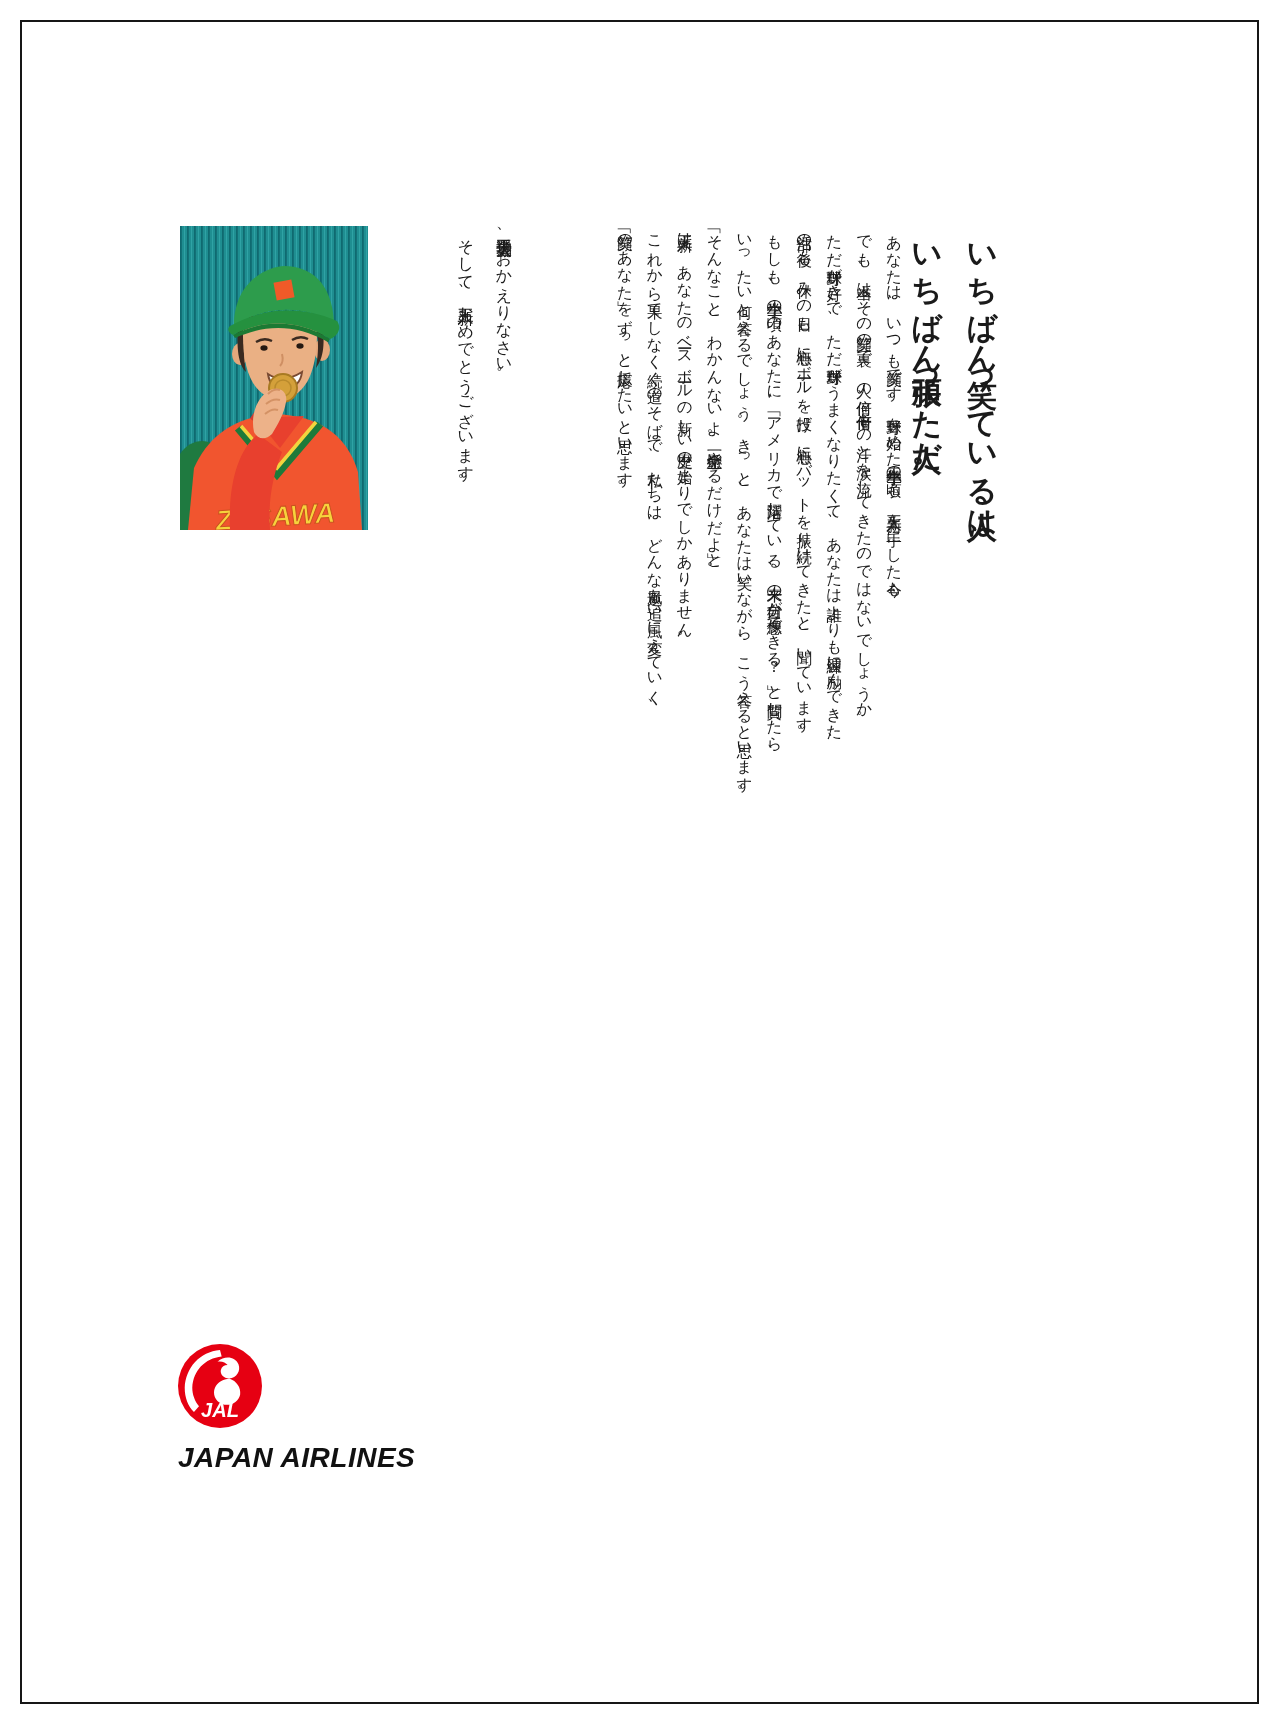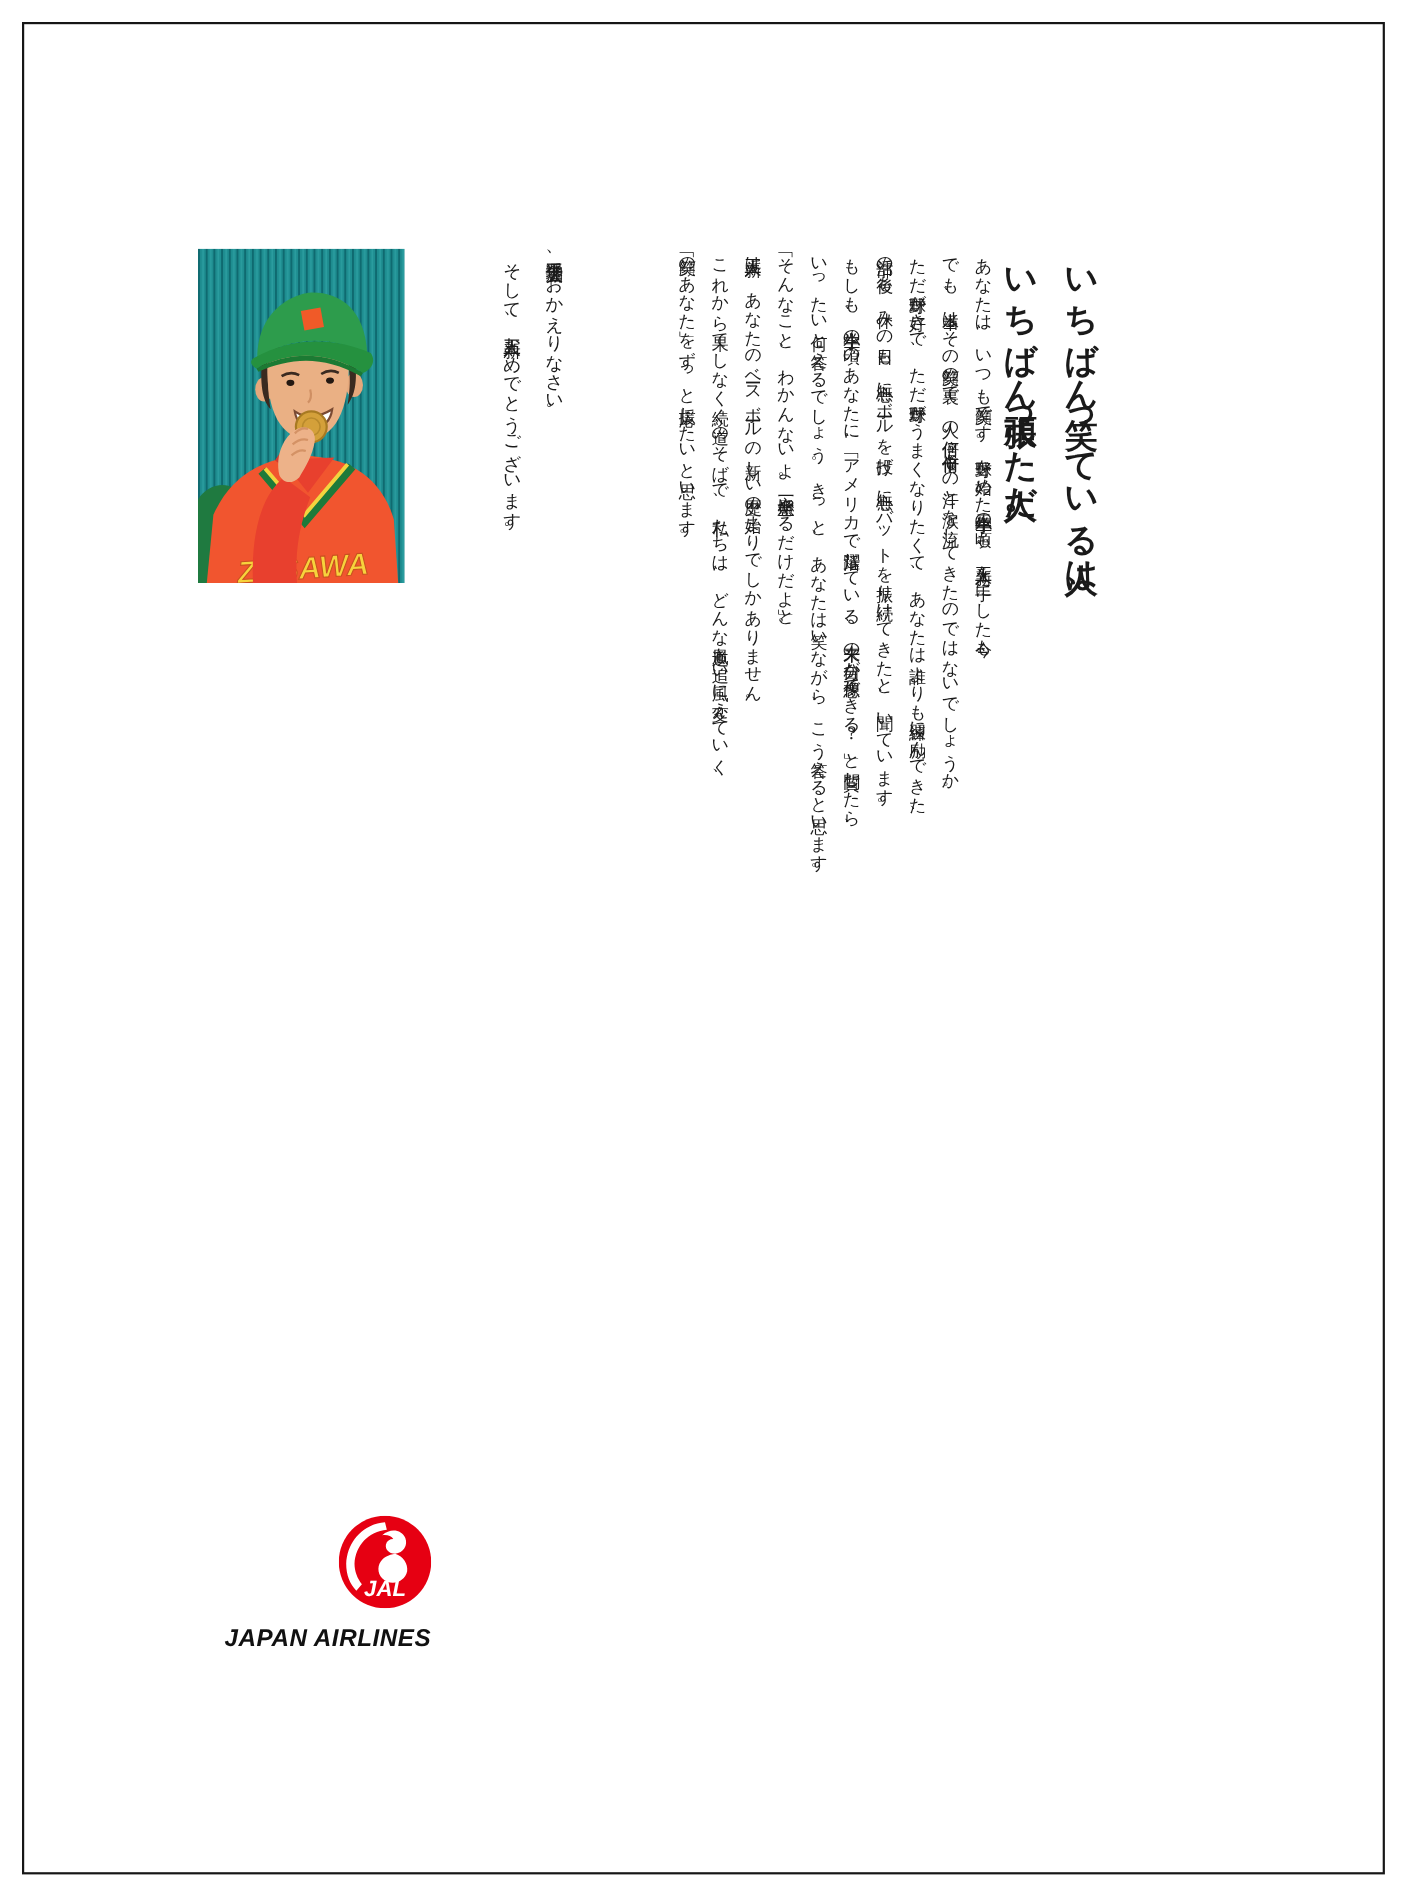--- a/index.html
+++ b/index.html
@@ -55,31 +55,31 @@
     position: absolute;
     left: 180px; top: 226px;
     width: 188px; height: 304px;
     overflow: hidden;
   }
   .photo svg { display: block; }
 
   
   .logo-block {
     position: absolute;
-    left: 178px; top: 1378px;
+    left: 178px; top: 1344px;
     width: 214px;
-    text-align: right;
+    text-align: left;
   }
   .logo-mark { width: 84px; height: 84px; margin: 0 auto; }
   .wordmark {
     margin-top: 10px;
     font-family: "Liberation Sans", sans-serif;
     font-weight: bold;
     font-style: italic;
-    font-size: 22px;
+    font-size: 28px;
     letter-spacing: 0.5px;
     color: #111111;
     white-space: nowrap;
   }
 </style>
 </head>
 <body>
 
 <div class="page-frame"></div>
 

